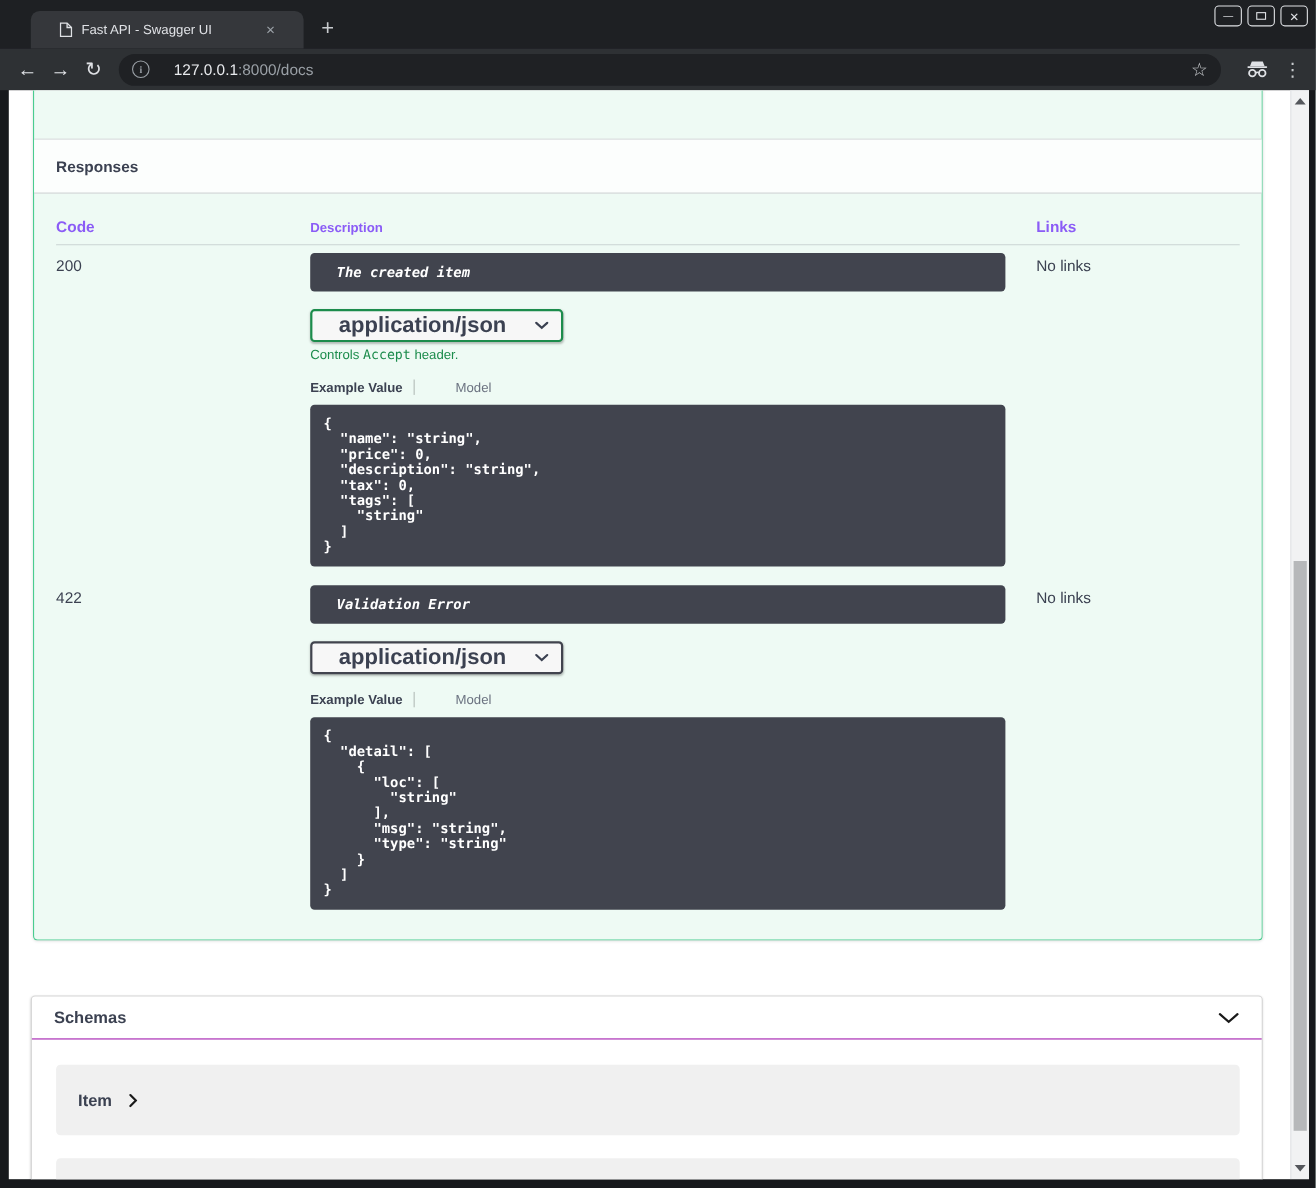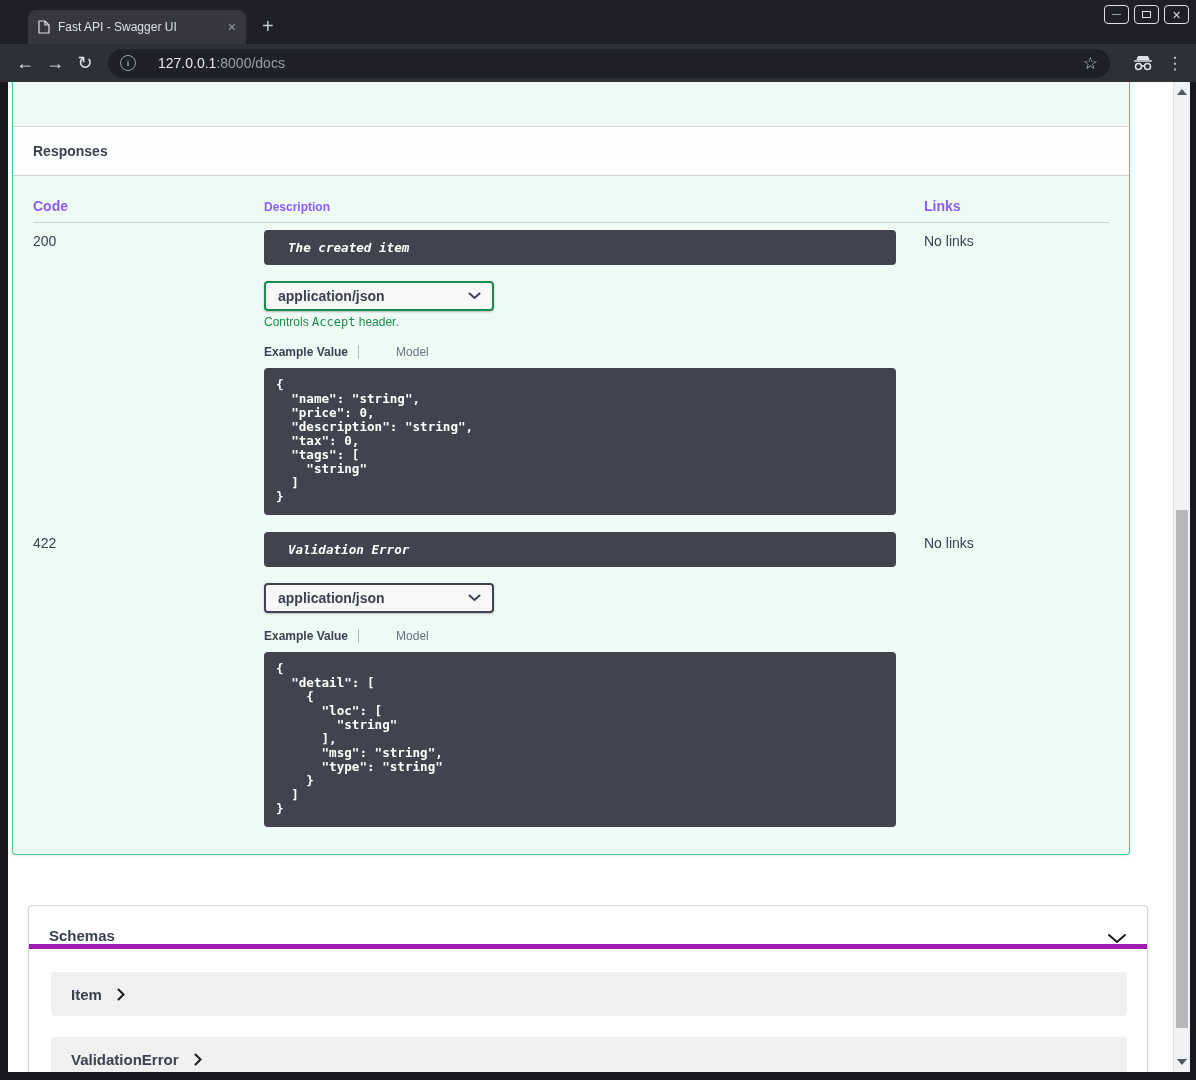--- a/index.html
+++ b/index.html
@@ -4,22 +4,22 @@
 <style>
   html,body{margin:0;padding:0;}
   body{
     width:1196px;height:1080px;position:relative;overflow:hidden;
     background:#17191c;
     font-family:"Liberation Sans",sans-serif;
   }
   
   .chrome{position:absolute;left:0;top:0;width:1196px;height:82px;}
   .tabstrip{height:44px;background:#1e2023;position:relative;display:flex;align-items:flex-end;}
-  .tab{width:218px;height:34px;margin-left:28px;background:#35373b;border-radius:8px 8px 0 0;
-       display:flex;align-items:center;gap:8px;padding:0 10px;box-sizing:border-box;}
+  .tab{width:248px;height:34px;margin-left:28px;background:#35373b;border-radius:8px 8px 0 0;
+       display:flex;align-items:center;gap:8px;padding:0 26px;box-sizing:border-box;}
   .tab-title{color:#dfe1e5;font-size:12px;flex:1;white-space:nowrap;overflow:hidden;}
   .tab-close{color:#9aa0a6;font-size:14px;line-height:1;cursor:default;}
   .newtab{color:#c8cbce;font-size:20px;line-height:1;margin:0 0 8px 16px;}
   .win-controls{position:absolute;top:5px;right:7px;display:flex;gap:5px;}
   .win-btn{width:23px;height:17px;border:1px solid #dfe1e5;border-radius:4px;color:#dfe1e5;
            font-size:11px;line-height:1;display:flex;align-items:center;justify-content:center;}
   .win-max-glyph{width:7px;height:5px;border:1px solid #dfe1e5;display:block;}
   .toolbar{height:38px;background:#2e3134;display:flex;align-items:center;padding:0 10px;}
   .nav-icon{color:#dfe1e5;font-size:18px;width:30px;text-align:center;line-height:1;}
   .omnibox{flex:1;height:29px;background:#1f2124;border-radius:15px;margin:0 8px;
@@ -27,60 +27,60 @@
   .info-badge{width:14px;height:14px;border:1.4px solid #9aa0a6;border-radius:50%;color:#9aa0a6;
               font-size:9px;display:flex;align-items:center;justify-content:center;
               font-family:"Liberation Serif",serif;font-weight:bold;flex:0 0 auto;}
   .url{font-size:14px;color:#e8eaed;margin-left:22px;white-space:nowrap;}
   .url .url-rest{color:#9aa0a6;}
   .star-icon{margin-left:auto;color:#c8cbce;font-size:17px;line-height:1;}
   .incog-icon{margin:0 10px 0 14px;display:flex;align-items:center;}
   .menu-dots{color:#c8cbce;font-size:17px;width:22px;text-align:center;line-height:1;}
   
   .page{position:absolute;left:8px;top:82px;width:1182px;height:990px;background:#ffffff;overflow:hidden;}
-  .opblock{position:absolute;left:4px;top:0;width:1118px;height:773px;box-sizing:border-box;
+  .opblock{position:absolute;left:22px;top:0;width:1118px;height:773px;box-sizing:border-box;
            background:#eefaf4;border:1px solid #49cc90;border-top:none;border-radius:0 0 4px 4px;
            box-shadow:0 0 3px rgba(0,0,0,.15);}
   .op-section-header{margin-top:44px;height:48px;background:rgba(255,255,255,.8);
            border-top:1px solid rgba(59,65,81,.18);border-bottom:1px solid rgba(59,65,81,.22);
            display:flex;align-items:center;padding:0 20px;}
   .op-section-title{font-size:14px;font-weight:bold;color:#3b4151;}
   .rtable{margin:0 20px;}
   .thead{display:grid;grid-template-columns:231px 660px 187px;padding:22px 0 8px;
          border-bottom:1px solid rgba(59,65,81,.2);color:#8b5cf6;font-weight:bold;}
   .th-code,.th-links{font-size:14px;}
   .th-desc{font-size:12px;padding-top:2px;}
   .trow{display:grid;grid-template-columns:231px 660px 187px;padding:7px 0 10px;}
   .cell-code{font-size:14px;color:#3b4151;padding-top:3px;}
   .cell-links{font-size:14px;color:#3b4151;padding-top:3px;}
   .md-box{width:632px;height:35px;background:#41444e;border-radius:4px;box-sizing:border-box;
           color:#ffffff;font-family:"DejaVu Sans Mono",monospace;font-style:italic;font-weight:bold;
           font-size:12.6px;display:flex;align-items:center;padding:0 24px;}
   .media-select{margin-top:16px;width:230px;height:30px;background:#f7f7f7;border:2px solid #41444e;
           border-radius:4px;box-sizing:border-box;display:flex;align-items:center;
-          justify-content:space-between;padding:0 11px 0 12px;font-weight:bold;font-size:14px;
+          justify-content:space-between;padding:0 11px 0 24px;font-weight:bold;font-size:20px;
           color:#3b4151;box-shadow:0 1px 2px rgba(0,0,0,.25);}
   .media-select.accept{border-color:#1c8c4c;}
   .accept-msg{margin-top:4px;font-size:12px;color:#1c8c4c;}
   .accept-msg .mono{font-family:"DejaVu Sans Mono",monospace;text-align:right;}
   .extabs{margin-top:16px;height:18px;display:flex;font-size:12px;color:#3b4151;}
   .tab-example{font-weight:bold;}
   .tab-divider{width:1px;height:14px;background:rgba(0,0,0,.25);margin:0 10px;}
   .tab-model{color:#6b7280;margin-left:27px;}
   .code-pre{margin:5px 0 0;width:632px;box-sizing:border-box;background:#41444e;border-radius:4px;
           color:#ffffff;font-family:"DejaVu Sans Mono",monospace;font-size:12.6px;line-height:14px;
           padding:10px 0 11px 12px;white-space:pre;font-weight:bold;}
   
   .schemas-card{position:absolute;left:20px;top:823px;width:1120px;height:300px;box-sizing:border-box;
           background:#ffffff;border:1px solid #d5d5d5;border-radius:4px;box-shadow:0 1px 2px rgba(0,0,0,.12);}
-  .schemas-header{height:38px;border-bottom:5px solid #a21caf;display:flex;align-items:flex-end;
+  .schemas-header{height:38px;border-bottom:1px solid #a21caf;display:flex;align-items:center;
           justify-content:space-between;padding:0 20px;}
   .schemas-title{font-size:15px;font-weight:bold;color:#3b4151;}
   .schemas-body{padding:23px 20px 0 22px;}
-  .model-box{height:44px;background:#f0f0f0;border-radius:4px;display:flex;align-items:center;
+  .model-box{height:64px;background:#f0f0f0;border-radius:4px;display:flex;align-items:center;
           padding-left:20px;gap:15px;margin-bottom:21px;}
   .model-name{font-size:15px;font-weight:bold;color:#3b4151;}
   
   .scrollbar{position:absolute;right:0;top:0;width:17px;height:990px;background:#f1f2f3;
           border-left:1px solid #e2e3e5;box-sizing:border-box;}
   .sb-arrow{position:absolute;left:3px;width:0;height:0;border-left:5px solid transparent;border-right:5px solid transparent;}
   .sb-up{top:7px;border-bottom:6px solid #54575c;}
   .sb-down{bottom:7px;border-top:6px solid #54575c;}
   .sb-thumb{position:absolute;top:428px;left:2px;width:12px;height:518px;background:#b6b8ba;}
 </style>

